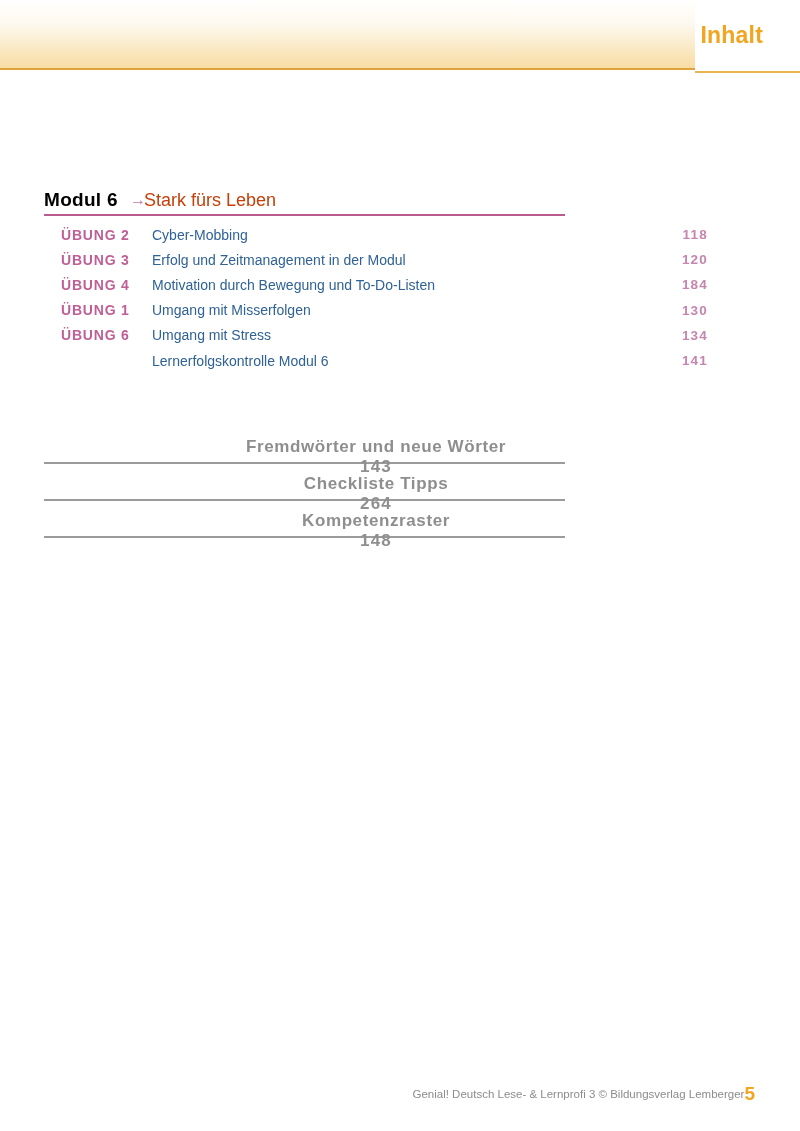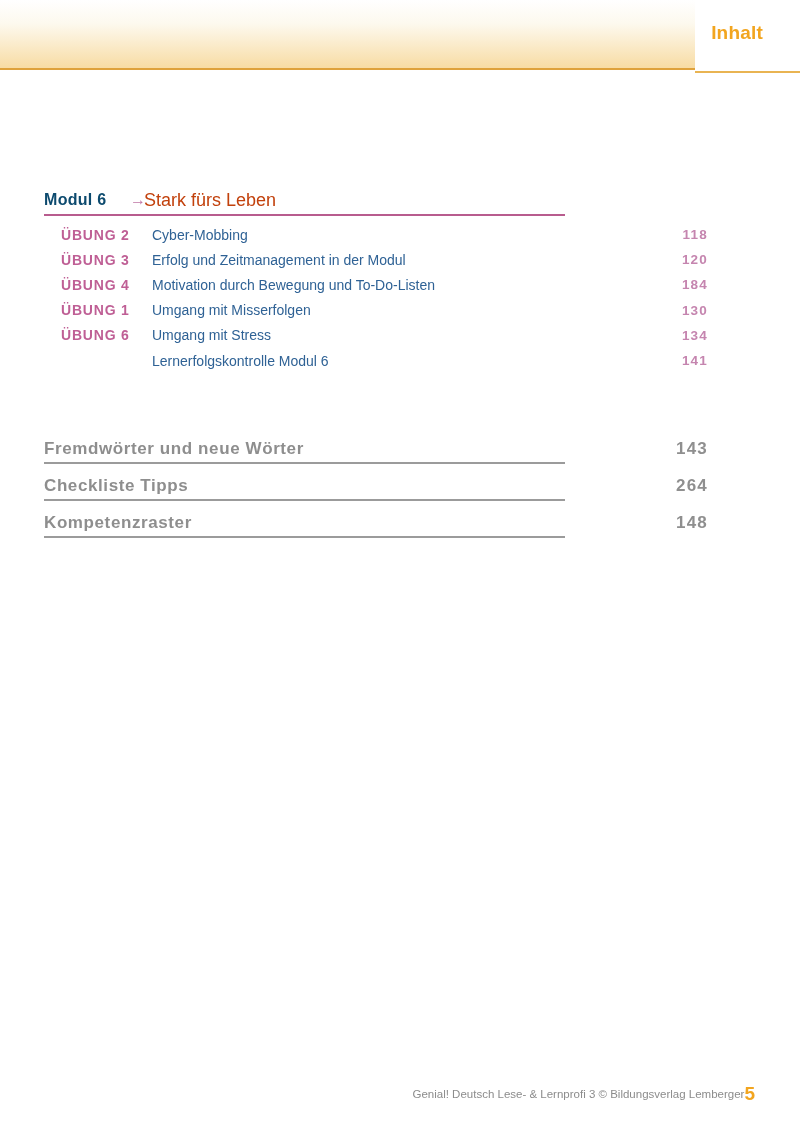--- a/index.html
+++ b/index.html
@@ -15,38 +15,38 @@
     position:absolute;left:0;top:0;width:695px;height:68px;
     background:linear-gradient(180deg,#ffffff 0%,#fdf9ee 35%,#f8dca4 100%);
     border-bottom:2px solid #dfa23c;
   }
   .header-tab{
     position:absolute;left:695px;right:0;top:0;height:71px;
     background:#ffffff;border-bottom:2px solid #e9b452;
   }
   .header-title{
     position:absolute;top:22px;right:37px;
-    font-size:19px;font-weight:bold;color:#f2a51f;letter-spacing:.2px;
+    font-size:23px;font-weight:bold;color:#f2a51f;letter-spacing:.2px;
   }
   
   .module{position:absolute;left:44px;top:189px;width:664px;}
   .module-heading{position:relative;height:22px;line-height:22px;}
-  .module-label{position:absolute;left:0;top:0;font-size:16px;font-weight:bold;color:#0c4a6e;letter-spacing:.3px;}
+  .module-label{position:absolute;left:0;top:0;font-size:19px;font-weight:bold;color:#000000;letter-spacing:.3px;}
   .module-arrow{position:absolute;left:86px;top:0;font-size:16px;color:#c077a6;}
   .module-title{position:absolute;left:100px;top:0;font-size:18px;color:#c2410c;}
   .module-underline{height:2px;background:#b85c8e;width:521px;margin-top:3px;}
   .entries{margin-top:6px;}
   .entry-row{display:flex;align-items:center;height:25.2px;}
   .entry-label{flex:none;width:91px;padding-left:17px;font-size:14px;font-weight:bold;color:#bf5f95;letter-spacing:.8px;box-sizing:content-box;}
   .entry-title{flex:1;font-size:14px;color:#2f6295;}
   .entry-page{flex:none;font-size:13.5px;font-weight:bold;color:#c585af;letter-spacing:1.2px;}
   
   .sections{position:absolute;left:44px;top:437px;width:664px;}
   .section{margin-bottom:10px;}
-  .section-row{display:flex;align-items:center;justify-content:space-between;height:24px;}
+  .section-row{display:flex;align-items:center;justify-content:space-between;height:24px;flex-direction:column;}
   .section-title{font-size:17px;font-weight:bold;color:#8e8e8e;letter-spacing:.6px;}
   .section-page{font-size:17px;font-weight:bold;color:#8f8f8f;letter-spacing:1.2px;}
   .section-underline{width:521px;height:2px;background:#9b9b9b;margin-top:1px;}
   
   .footer{position:absolute;top:1082px;right:45px;height:24px;display:flex;align-items:center;}
   .footer-credit{font-size:11.5px;color:#8c8c8c;}
   .footer-page{font-size:19px;font-weight:bold;color:#f2a51f;}
 </style>
 </head>
 <body>

